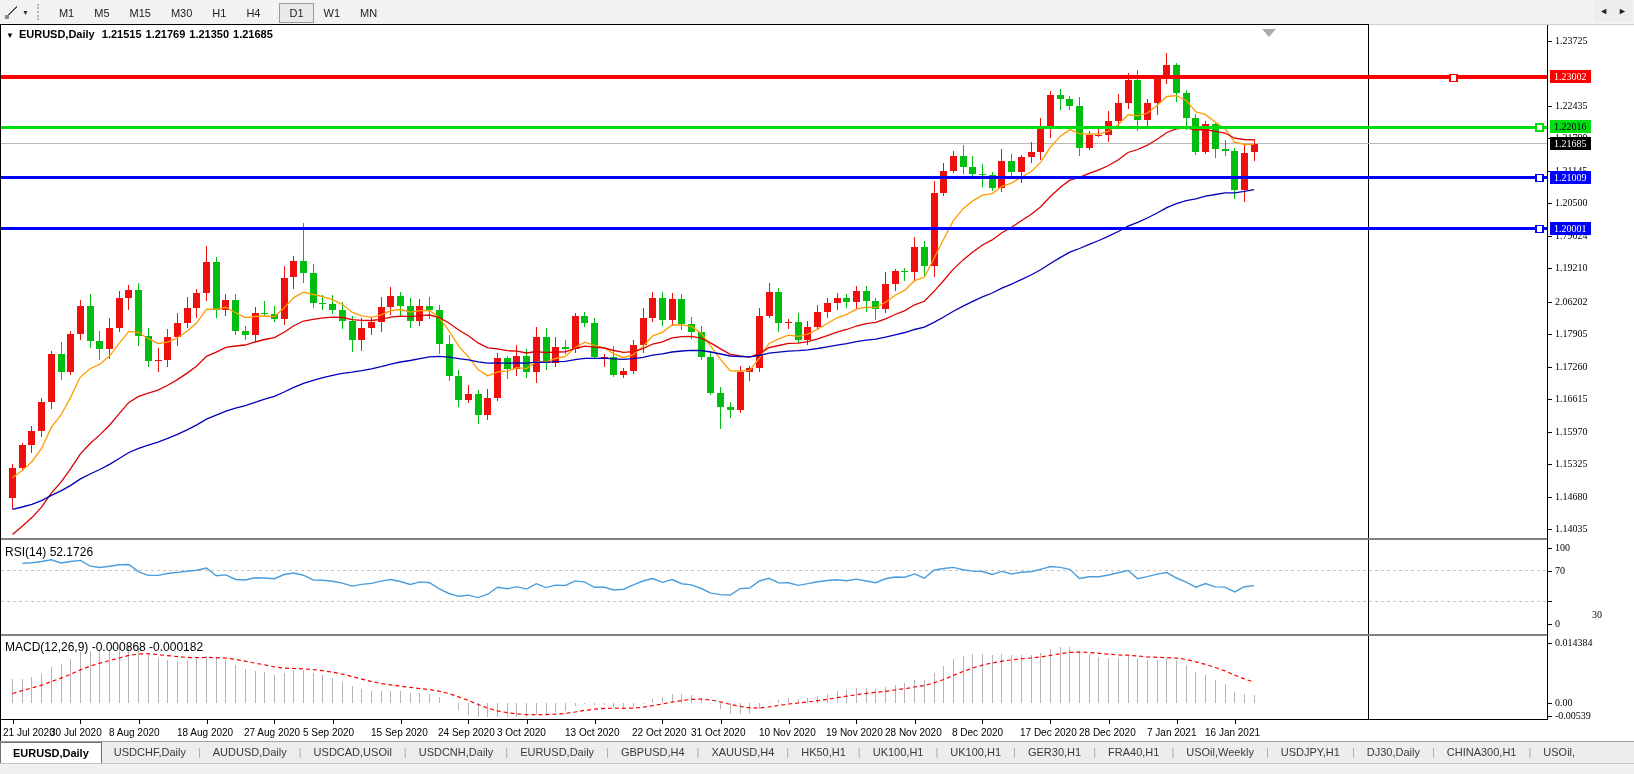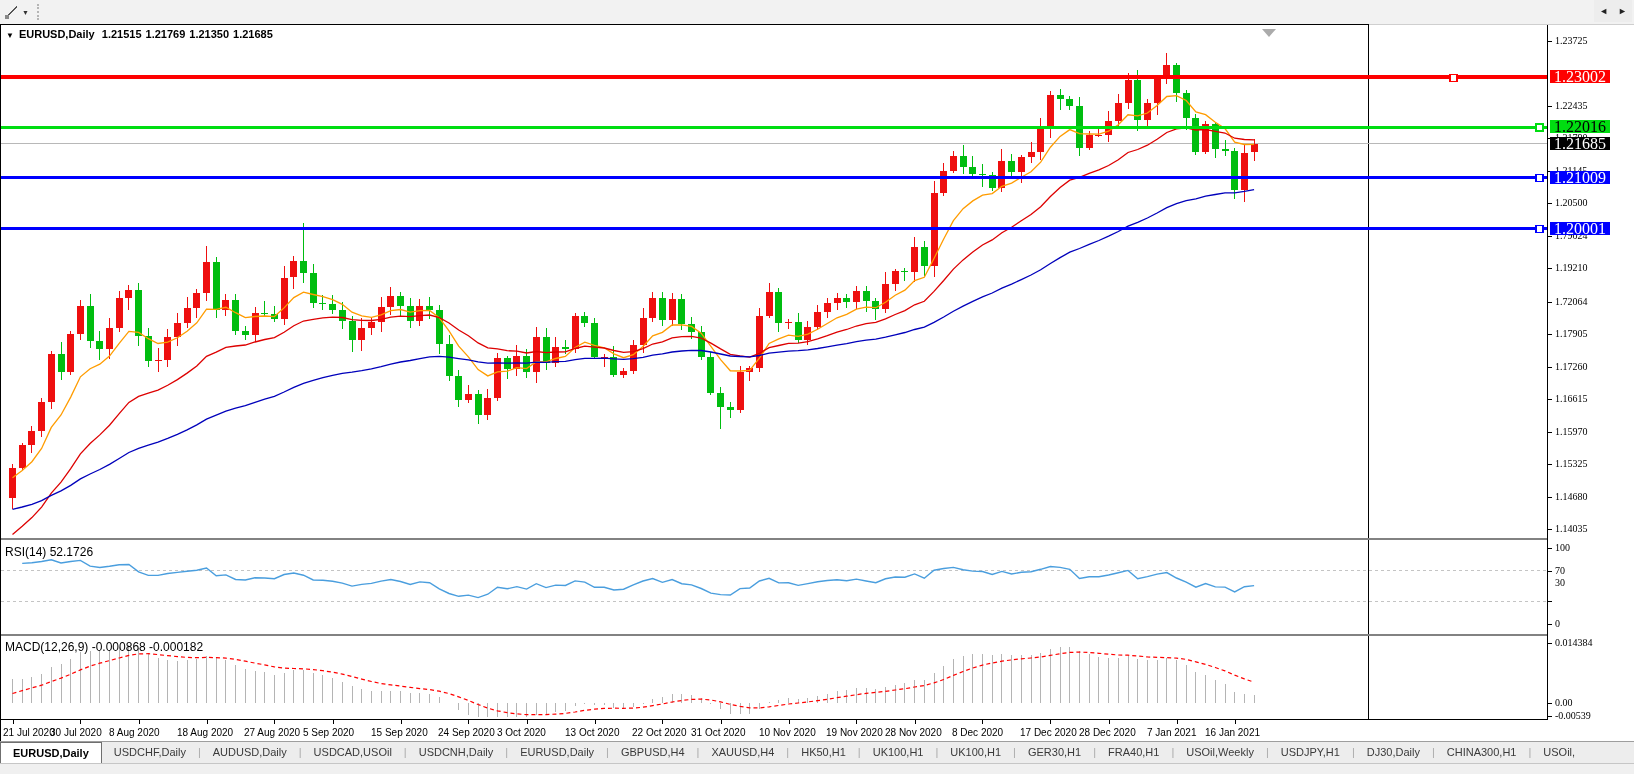--- a/index.html
+++ b/index.html
@@ -23,21 +23,21 @@
   #svg-main{top:0;}
   #svg-rsi{top:517px;}
   #svg-macd{top:613px;}
   .pane-sep{position:absolute;left:0;width:1634px;height:2px;background:#828282;z-index:5;}
   .axis-vline{position:absolute;left:1546px;top:0;width:1px;height:695px;background:#000;z-index:6;}
   .ind-title{position:absolute;left:4px;font-size:12px;color:#000;z-index:20;}
   
   #axiscol{position:absolute;left:1547px;top:0;width:86px;height:695px;background:#fff;z-index:10;font-family:Liberation Serif, serif;}
   .ax-tick{position:absolute;left:0;width:4px;height:1px;background:#000;}
   .ax-label{position:absolute;left:7px;font-size:10px;color:#000;white-space:nowrap;}
-  .px-box{position:absolute;left:2px;height:13px;line-height:13px;font-size:16px;padding:0 4px;
+  .px-box{position:absolute;left:2px;height:13px;line-height:13px;font-size:10px;padding:0 4px;
     white-space:nowrap;z-index:12;}
   
   #datarow{position:absolute;left:0;top:695px;width:1634px;height:22px;background:#fff;}
   .d-tick{position:absolute;top:0;width:1px;height:4px;background:#000;}
   .date-label{position:absolute;top:7px;font-size:10px;color:#000;white-space:nowrap;}
   
   #shift-tri{position:absolute;top:4px;left:1261px;width:0;height:0;z-index:4;
     border-left:7px solid transparent;border-right:7px solid transparent;border-top:8px solid #ababab;}
   
   #tabsbar{position:absolute;top:741px;left:0;width:1634px;height:22px;background:#ededed;
@@ -56,20 +56,21 @@
 
 <div id="toolbar">
   <span class="tool-icon-box">
     <svg width="14" height="14" viewBox="0 0 14 14" style="position:static">
       <path d="M1 12 L12 2" stroke="#555" stroke-width="1.5" fill="none"></path>
       <rect x="0" y="10" width="4" height="4" fill="#888"></rect>
     </svg>
   </span>
   <span class="caret">▼</span>
   <span class="drag-handle"></span>
+  <span id="tf-group"><span class="tf-btn">M1</span><span class="tf-btn">M5</span><span class="tf-btn">M15</span><span class="tf-btn">M30</span><span class="tf-btn">H1</span><span class="tf-btn">H4</span><span class="tb-sep"></span><span class="tf-btn active">D1</span><span class="tf-btn">W1</span><span class="tf-btn">MN</span></span>
 </div>
 
 <div id="chartwin">
   <div id="chart-title">
     <span class="tri">▼</span><span>EURUSD,Daily</span>
     <span>1.21515</span><span>1.21769</span><span>1.21350</span><span>1.21685</span>
   </div>
 
   <svg id="svg-main" width="1546" height="513">
       <line x1="0" y1="118.7" x2="1546" y2="118.7" stroke="#b8b8b8" stroke-width="1"></line>
@@ -500,21 +501,21 @@
       <div class="ax-label" style="top: 107px;">1.21790</div>
       <div class="ax-tick" style="top: 146px;"></div>
       <div class="ax-label" style="top: 140px;">1.21145</div>
       <div class="ax-tick" style="top: 178px;"></div>
       <div class="ax-label" style="top: 172px;">1.20500</div>
       <div class="ax-tick" style="top: 211px;"></div>
       <div class="ax-label" style="top: 205px;">1.79024</div>
       <div class="ax-tick" style="top: 243px;"></div>
       <div class="ax-label" style="top: 237px;">1.19210</div>
       <div class="ax-tick" style="top: 277px;"></div>
-      <div class="ax-label" style="top: 271px;">1.72064</div>
+      <div class="ax-label" style="top: 271px;">2.06202</div>
       <div class="ax-tick" style="top: 309px;"></div>
       <div class="ax-label" style="top: 303px;">1.17905</div>
       <div class="ax-tick" style="top: 342px;"></div>
       <div class="ax-label" style="top: 336px;">1.17260</div>
       <div class="ax-tick" style="top: 374px;"></div>
       <div class="ax-label" style="top: 368px;">1.16615</div>
       <div class="ax-tick" style="top: 407px;"></div>
       <div class="ax-label" style="top: 401px;">1.15970</div>
       <div class="ax-tick" style="top: 439px;"></div>
       <div class="ax-label" style="top: 433px;">1.15325</div>
@@ -525,21 +526,21 @@
       <div class="px-box" style="top: 45px; background: rgb(254, 0, 0); color: rgb(255, 255, 255);">1.23002</div>
       <div class="px-box" style="top: 95px; background: rgb(0, 221, 17); color: rgb(0, 0, 0);">1.22016</div>
       <div class="px-box" style="top: 146px; background: rgb(0, 0, 255); color: rgb(255, 255, 255);">1.21009</div>
       <div class="px-box" style="top: 197px; background: rgb(0, 0, 255); color: rgb(255, 255, 255);">1.20001</div>
       <div class="px-box" style="top: 112px; background: rgb(0, 0, 0); color: rgb(255, 255, 255);">1.21685</div>
       <div class="ax-tick" style="top: 523px;"></div>
       <div class="ax-label" style="top: 517px;">100</div>
       <div class="ax-tick" style="top: 546px;"></div>
       <div class="ax-label" style="top: 540px;">70</div>
       <div class="ax-tick" style="top: 576px;"></div>
-      <div class="ax-label" style="top: 552px;">30</div>
+      <div class="ax-label" style="top: 584px; margin-left: 37px;">30</div>
       <div class="ax-tick" style="top: 599px;"></div>
       <div class="ax-label" style="top: 593px;">0</div>
       <div class="ax-tick" style="top: 618px;"></div>
       <div class="ax-label" style="top: 612px;">0.014384</div>
       <div class="ax-tick" style="top: 678px;"></div>
       <div class="ax-label" style="top: 672px;">0.00</div>
       <div class="ax-tick" style="top: 691px;"></div>
       <div class="ax-label" style="top: 685px;">-0.00539</div>
     </div>
   <div id="datarow">

